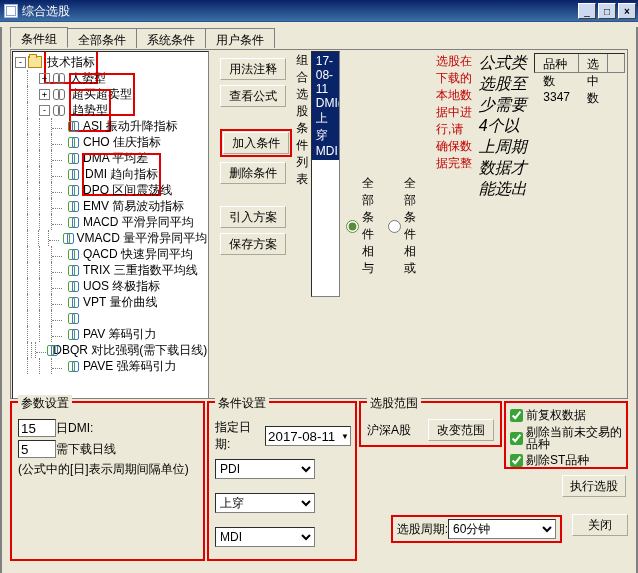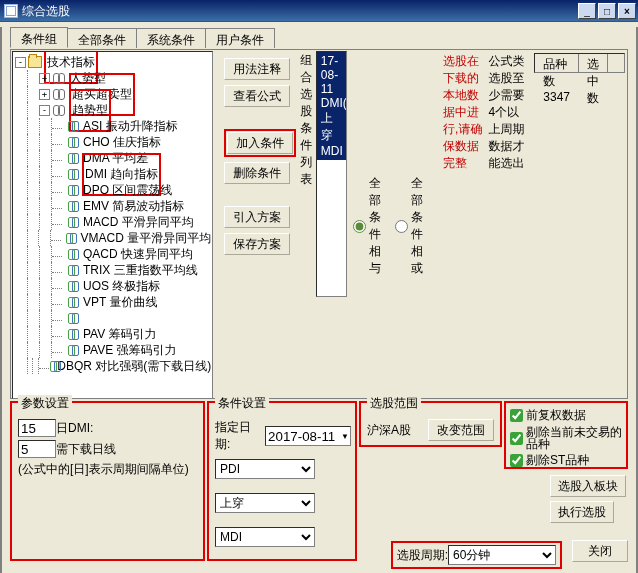--- a/index.html
+++ b/index.html
@@ -46,21 +46,21 @@
 .condpanel{flex:1;display:flex;margin:1px 2px 1px 0;}
 .condlabel{font-size:12px;margin:1px 0 2px 4px;}
 .condlist{height:246px;background:#fff;border:1px inset #808080;overflow:auto;}
 .condrow{background:#0a246a;color:#fff;padding:2px 4px;font-size:12px;}
 
 
 .radios{margin:6px 0 2px 6px; display:flex; font-size:12px; align-items:center;}
 .radios label{display:flex;align-items:center;margin-right:14px;}
 .radios input{margin-right:3px;accent-color:#5a8a3a;}
 .warn{color:#c00000;margin:2px 0 0 6px;font-size:12px;}
-.info{margin:2px 0 2px 6px;font-size:12px;}
+.info{margin:2px 0 2px 6px;font-size:16px;font-style:italic;}
 .cntbar{border:1px inset #808080;display:flex;height:20px;margin:2px 0 0 6px;font-size:12px;}
 .cntbar div{padding:2px 8px;border-right:1px solid #808080;}
 
 
 .bottom{display:flex;margin:2px 8px 0;gap:2px;height:160px;}
 .grp{border:1px solid #808080;position:relative;padding:16px 6px 6px;font-size:12px;}
 .grp .legend{position:absolute;top:-8px;left:6px;background:#ece9d8;padding:0 3px;}
 .numinp{width:38px;height:18px;border:1px inset #808080;padding:0 2px;}
 .dateinp{width:86px;height:20px;border:1px inset #808080;background:#fff;padding:0 2px;}
 select.std{width:100px;height:20px;border:1px inset #808080;background:#fff;font-family:inherit;font-size:12px;}
@@ -220,28 +220,28 @@
             <span class="ind dotv" style="width:12px"></span>
             <span class="ind" style="width:16px;border-left:1px dotted #808080;"><span class="doth" style="display:inline-block"></span></span>
             <span class="leaf"></span>
             <span class="txt">PAV 筹码引力</span>
           </div>
           <div class="treenode" style="padding-left: 14px;">
             <span class="ind dotv" style="width:12px"></span>
             <span class="ind dotv" style="width:12px"></span>
             <span class="ind" style="width:16px;border-left:1px dotted #808080;"><span class="doth" style="display:inline-block"></span></span>
             <span class="leaf"></span>
+            <span class="txt">DBQR 对比强弱(需下载日线)</span>
+          </div>
+          <div class="treenode" style="padding-left: 14px;">
+            <span class="ind dotv" style="width:12px"></span>
+            <span class="ind dotv" style="width:12px"></span>
+            <span class="ind" style="width:16px;border-left:1px dotted #808080;"><span class="doth" style="display:inline-block"></span></span>
+            <span class="leaf"></span>
             <span class="txt">PAVE 强筹码引力</span>
-          </div>
-          <div class="treenode" style="padding-left: 14px;">
-            <span class="ind dotv" style="width:12px"></span>
-            <span class="ind dotv" style="width:12px"></span>
-            <span class="ind" style="width:16px;border-left:1px dotted #808080;"><span class="doth" style="display:inline-block"></span></span>
-            <span class="leaf"></span>
-            <span class="txt">DBQR 对比强弱(需下载日线)</span>
           </div>
         </div>
     </div>
 
     <div class="btncol">
       <button class="std">用法注释</button>
       <button class="std">查看公式</button>
       <div style="height:12px"></div>
       <span class="redbox" style="display:inline-block;padding:1px;"><button class="std" style="margin:0">加入条件</button></span>
       <button class="std">删除条件</button>
@@ -326,21 +326,20 @@
           <label class="chk">
               <input type="checkbox" checked="" style="">
               <span>剔除ST品种</span>
             </label>
         </div>
       </div>
 
       <div style="display:flex;justify-content:flex-end;margin-top:6px;">
         <div style="flex:1"></div>
         <div style="display:flex;flex-direction:column;gap:4px;margin-right:2px;">
-          <button class="std" style="width:76px">选股入板块</button>
           <button class="std" style="width:64px">执行选股</button>
         </div>
       </div>
 
       <div style="display:flex;justify-content:flex-end;align-items:center;margin-top:10px;">
         <div class="cycle redoutline" style="padding:2px 4px;">
           <span>选股周期:</span>
           <select class="std wide"><option>60分钟</option></select>
         </div>
         <button class="std" style="width:56px;margin-left:10px">关闭</button>

